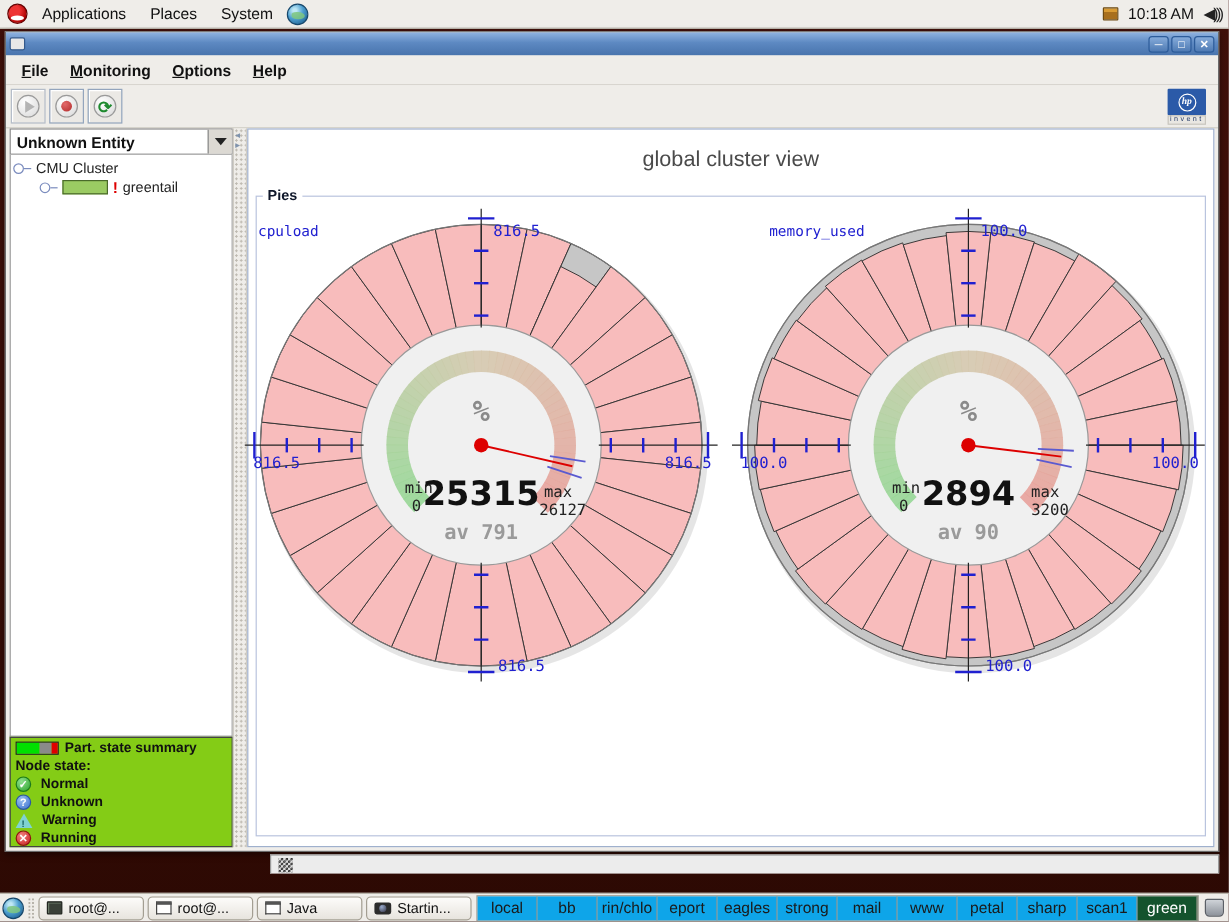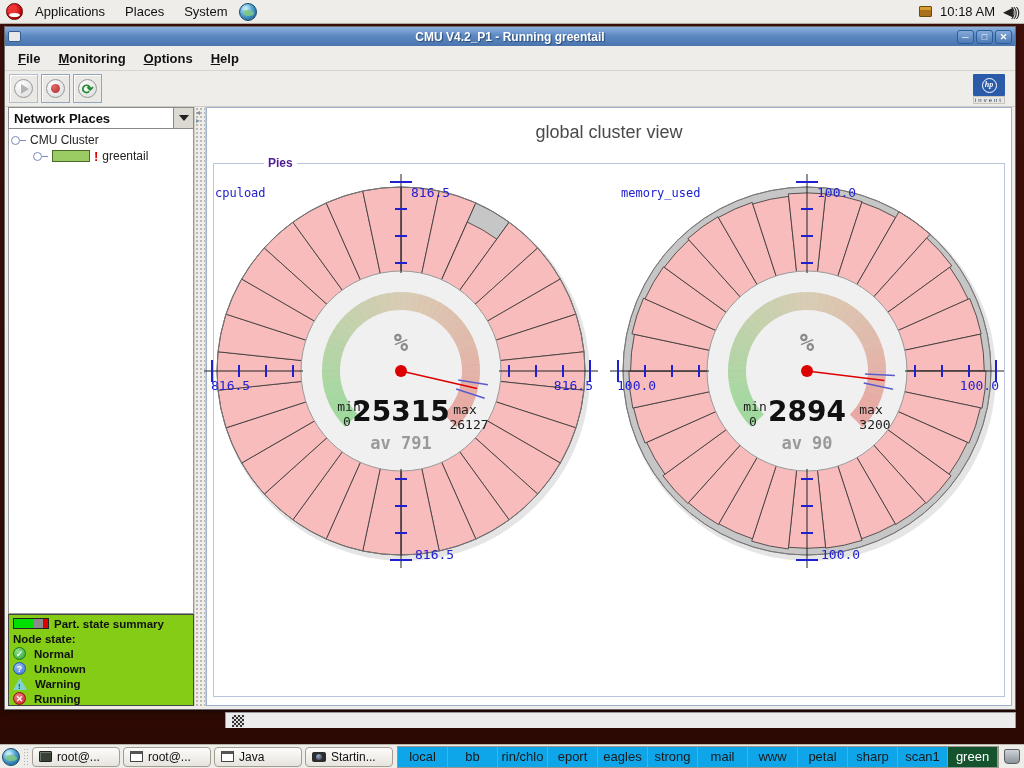--- a/index.html
+++ b/index.html
@@ -68,21 +68,21 @@
   .st-normal{background:radial-gradient(circle at 35% 30%,#8fe08f,#2ca32c);border:1px solid #1c7a1c;}
   .st-unknown{background:radial-gradient(circle at 35% 30%,#9cc2f0,#3a6fd0);border:1px solid #2a55a8;}
   .st-warning{width:0;height:0;border-left:7px solid transparent;border-right:7px solid transparent;border-bottom:12px solid #7fd2d2;border-radius:0;background:none;position:relative;}
   .st-warning span{position:absolute;left:-2px;top:2px;color:#135e5e;font-size:8px;}
   .st-critical{background:radial-gradient(circle at 35% 30%,#f08080,#c81e1e);border:1px solid #8f1111;}
   .divider{width:12px;background:#efede9;border-left:1px solid #cfccc4;border-right:1px solid #cfccc4;background-image:radial-gradient(#bdb9b0 1px,transparent 1px);background-size:4px 4px;position:relative;}
   .divider .arrows{position:absolute;top:2px;left:1px;color:#7f93ad;font-size:8px;line-height:8px;}
   .main-panel{flex:1;background:#fff;border:1px solid #9fb0cd;position:relative;}
   .view-title{position:absolute;left:0;right:0;top:14px;text-align:center;font-size:18px;color:#4a4a4a;}
   .fieldset{position:absolute;left:6px;right:6px;top:55px;bottom:8px;border:1px solid #b9c4de;}
-  .fieldset-label{position:absolute;left:12px;top:48px;background:#fff;padding:0 4px;font-size:12px;font-weight:bold;color:#4c1d95;margin-left:45px;}
+  .fieldset-label{position:absolute;left:12px;top:48px;background:#fff;padding:0 4px;font-size:12px;font-weight:bold;color:#0f172a;}
   .gauge-name{position:absolute;font-family:"DejaVu Sans Mono",monospace;font-size:12px;color:#2020d0;}
   .gauge-svg{position:absolute;width:400px;height:400px;}
   
   .status-strip{position:absolute;left:225px;top:712px;width:791px;height:16px;background:#ececec;border:1px solid #9a9a9a;border-bottom:none;display:flex;align-items:center;padding-left:6px;}
   .grip{width:12px;height:12px;background-image:linear-gradient(45deg,#333 25%,transparent 25%,transparent 75%,#333 75%),linear-gradient(45deg,#333 25%,#ddd 25%,#ddd 75%,#333 75%);background-size:4px 4px;background-position:0 0,2px 2px;}
   .flame-band{position:absolute;left:0;top:728px;width:1024px;height:16px;background:linear-gradient(95deg,#marroon,#5a1404 0%,#7c2407 20%,#b4500c 33%,#ef9a25 42%,#c85a0d 50%,#6e1c05 65%,#471003 85%,#300a02 100%);}
   
   .taskbar{position:absolute;left:0;top:744px;width:1024px;height:24px;background:#efede9;border-top:1px solid #b9b5ab;display:flex;align-items:center;padding:0 2px;gap:3px;}
   .tb-sep{width:6px;height:18px;background-image:radial-gradient(#b1ada3 1px,transparent 1px);background-size:3px 3px;}
   .task-btn{width:88px;height:20px;background:linear-gradient(180deg,#fdfcfa,#e7e4de);border:1px solid #a39e92;border-radius:4px;display:flex;align-items:center;gap:5px;padding:0 6px;font-size:12px;color:#111;overflow:hidden;white-space:nowrap;cursor:pointer;}
@@ -107,21 +107,20 @@
   <span class="panel-right">
     <span class="pkg-icon"></span>
     <span class="clock">10:18 AM</span>
     <span class="speaker-icon">◀)))</span>
   </span>
 </div>
 
 <div class="window">
   <div class="titlebar">
     <span class="titlebar-icon"></span>
-    <span class="window-title">CMU V4.2_P1 - Running greentail</span>
     <span class="win-buttons">
       <span class="win-btn">─</span>
       <span class="win-btn">□</span>
       <span class="win-btn">✕</span>
     </span>
   </div>
 
   <div class="menubar">
     <span class="menu-item"><span></span><span class="acc">F</span><span>ile</span></span>
     <span class="menu-item"><span></span><span class="acc">M</span><span>onitoring</span></span>
@@ -150,21 +149,21 @@
           <span class="hp-circ">hp</span>
         </span>
       <span class="hp-invent">invent</span>
     </span>
   </div>
 
   <div class="content">
 
     <div class="sidebar">
       <div class="combo">
-        <span class="combo-label">Network Places</span>
+        <span class="combo-label">Unknown Entity</span>
         <span class="combo-btn">
             <span class="combo-arrow"></span>
           </span>
       </div>
       <div class="tree">
         <div class="tree-row">
           <span class="tree-handle"></span>
           <span style="padding-left:6px">CMU Cluster</span>
         </div>
         <div class="tree-row child">
@@ -209,21 +208,21 @@
 
     <div class="divider">
         <span class="arrows">◂<br>▸</span>
       </div>
 
     <div class="main-panel">
       <div class="view-title">global cluster view</div>
       <div class="fieldset"></div>
       <div class="fieldset-label">Pies</div>
       <div class="gauge-name" style="left:8px;top:78px">cpuload</div>
-      <div class="gauge-name" style="left:414px;top:78px">memory_used</div>
+      <div class="gauge-name" style="left:434px;top:78px">memory_used</div>
       <div id="gauge-0" class="gauge-svg" style="left:-6px;top:65px"><svg viewBox="0 0 400 400" width="400" height="400">
             <circle cx="203" cy="202" r="186" fill="rgba(0,0,0,0.10)"></circle>
             <path d="M200,198 L200,14 A184,184 0 0 1 238.25575111046774,18.02084146497978 Z" fill="#f8bcbc" stroke="#333" stroke-width="0.8"></path>
             <path d="M200,198 L238.25575111046774,18.02084146497978 A184,184 0 0 1 274.83954232594726,29.907635793761443 Z" fill="#f8bcbc" stroke="#333" stroke-width="0.8"></path>
             <path d="M200,198 L274.83954232594726,29.907635793761443 A184,184 0 0 1 308.15248642181507,49.14087303500966 Z" fill="#c6c6c6" stroke="#333" stroke-width="0.8"></path>
             <path d="M200,198 L266.29807282135545,49.092090404256055 A163,163 0 0 1 295.8089961236731,66.13022991688356 Z" fill="#f8bcbc" stroke="#333" stroke-width="0.8"></path>
             <path d="M200,198 L308.15248642181507,49.14087303500966 A184,184 0 0 1 336.73864788784056,74.87996842997009 Z" fill="#f8bcbc" stroke="#333" stroke-width="0.8"></path>
             <path d="M200,198 L336.73864788784056,74.87996842997009 A184,184 0 0 1 359.34867429633675,106.00000000000001 Z" fill="#f8bcbc" stroke="#333" stroke-width="0.8"></path>
             <path d="M200,198 L359.34867429633675,106.00000000000001 A184,184 0 0 1 374.99439899830827,141.1408730350097 Z" fill="#f8bcbc" stroke="#333" stroke-width="0.8"></path>
             <path d="M200,198 L374.99439899830827,141.1408730350097 A184,184 0 0 1 382.9920287477623,178.76676275875175 Z" fill="#f8bcbc" stroke="#333" stroke-width="0.8"></path>

